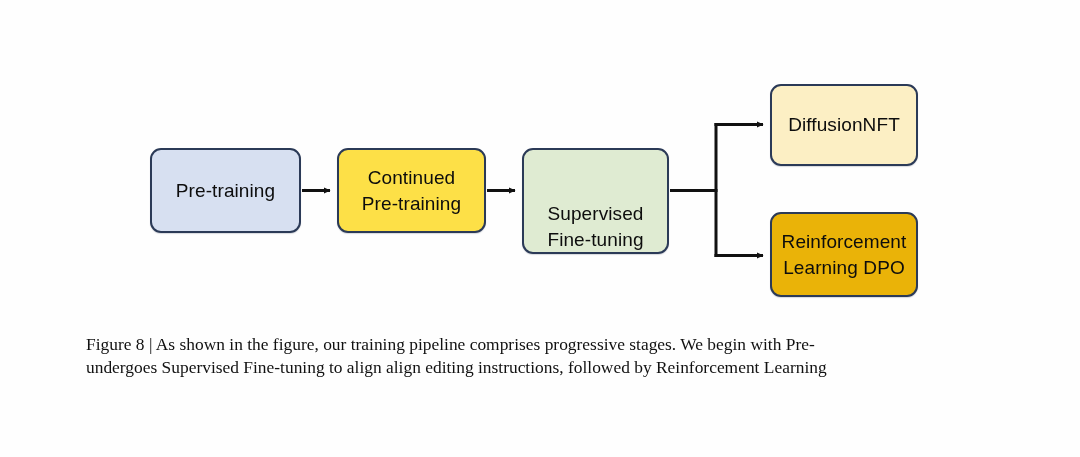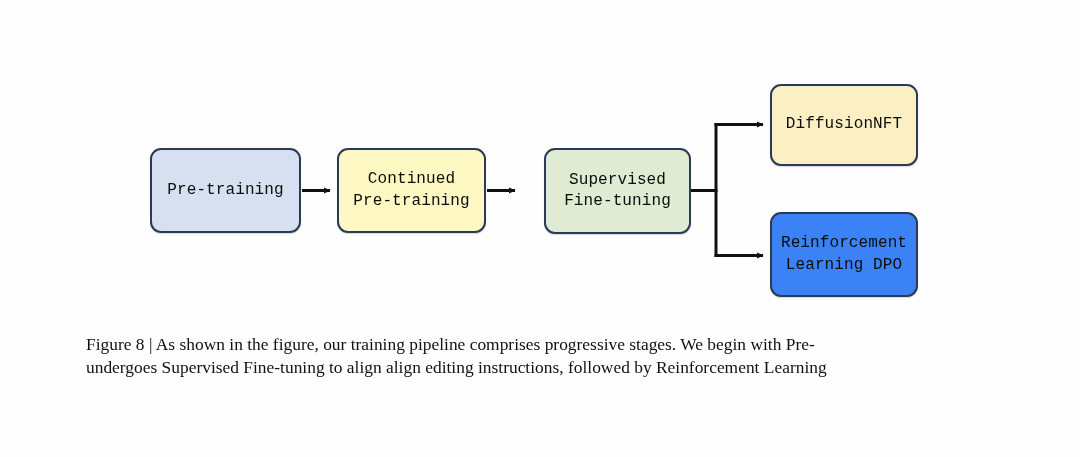--- a/index.html
+++ b/index.html
@@ -44,38 +44,38 @@
 
   .node {
     position: absolute;
     box-sizing: border-box;
     border: 2.2px solid #2b3a57;
     border-radius: 11px;
     display: flex;
     align-items: center;
     justify-content: center;
     text-align: center;
-    font-family: Liberation Mono, monospace;
-    font-size: 16px;
+    font-family: Liberation Sans, sans-serif;
+    font-size: 19px;
     line-height: 1.34;
     color: #0d0d0d;
     letter-spacing: 0.1px;
     box-shadow: 0 1px 1px rgba(40,50,75,0.18);
   }
 
   .node-label {
     display: block;
     padding: 0 6px;
     white-space: pre-line;
   }
 
   
   #node-pretraining    { left:150px; top:148px; width:151px; height:85px; }
   #node-continued-pt   { left:337px; top:148px; width:149px; height:85px; }
-  #node-sft            { left:544px; top:148px; width:147px; height:86px; }
+  #node-sft            { left:522px; top:148px; width:147px; height:106px;align-items:flex-end; }
   #node-diffusionnft   { left:770px; top:84px;  width:148px; height:82px; }
   #node-rl-dpo         { left:770px; top:212px; width:148px; height:85px; }
 
   
   #caption {
     position: absolute;
     left: 38px;
     top: 333px;
     width: 1004px;
     font-family: "Liberation Serif", "DejaVu Serif", serif;
@@ -119,35 +119,35 @@
 
       <line x1="714.5" y1="124.5" x2="763" y2="124.5" stroke="#111111" stroke-width="3" marker-end="url(#arrowhead)"></line>
 
       <line x1="714.5" y1="255.5" x2="763" y2="255.5" stroke="#111111" stroke-width="3" marker-end="url(#arrowhead)"></line>
     </svg>
 
     <div class="node" id="node-pretraining" style="background:#d7e0f1;">
       <span class="node-label">Pre-training</span>
     </div>
 
-    <div class="node" id="node-continued-pt" style="background:#fef9c3;">
+    <div class="node" id="node-continued-pt" style="background:#fde047;">
       <span class="node-label">Continued
 Pre-training</span>
     </div>
 
     <div class="node" id="node-sft" style="background:#dfebd2;">
       <span class="node-label">Supervised
 Fine-tuning</span>
     </div>
 
     <div class="node" id="node-diffusionnft" style="background:#fcefc4;">
       <span class="node-label">DiffusionNFT</span>
     </div>
 
-    <div class="node" id="node-rl-dpo" style="background:#3b82f6;">
+    <div class="node" id="node-rl-dpo" style="background:#eab308;">
       <span class="node-label">Reinforcement
 Learning DPO</span>
     </div>
 
   </div>
 
   <div id="caption">
     <span class="cap-line">Figure 8 | As shown in the figure, our training pipeline comprises progressive stages.  We begin with Pre-</span>
     <span class="cap-line">undergoes Supervised Fine-tuning to align align editing instructions, followed by Reinforcement Learning</span>
   </div>

